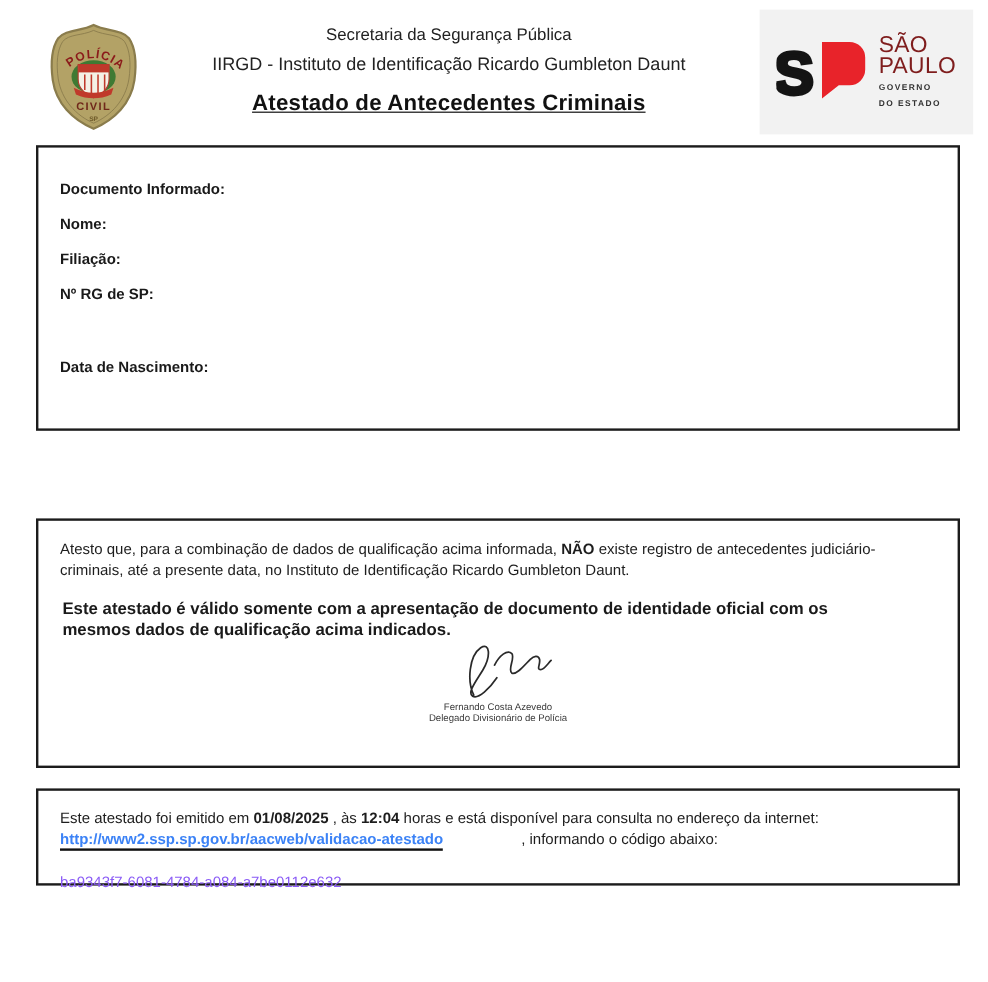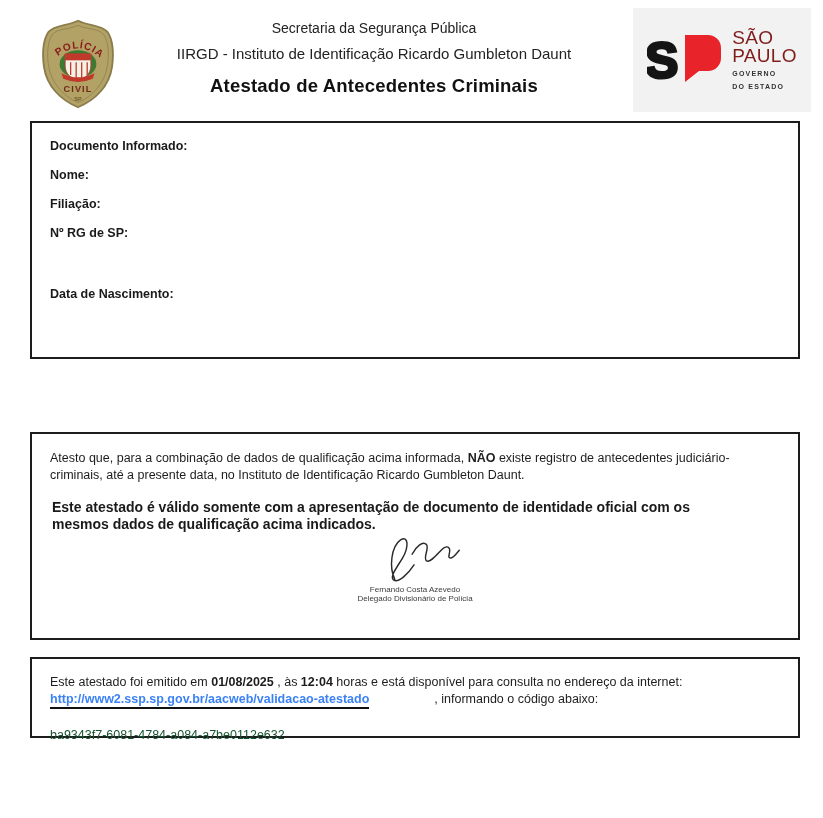--- a/index.html
+++ b/index.html
@@ -7,31 +7,31 @@
   .page {
     position:relative; width:823px; height:818px; background:#ffffff;
     font-family:"Liberation Sans", sans-serif; color:#1a1a1a; overflow:hidden;
   }
 
   
   .badge-wrap { position:absolute; left:36px; top:18px; width:84px; height:92px; }
   .header-center { position:absolute; left:128px; top:20px; width:492px; text-align:center; }
   .org-line1 { font-size:14px; color:#222; }
   .org-line2 { font-size:15px; color:#222; margin-top:9px; }
-  .doc-title { font-size:18.5px; font-weight:bold; color:#111; margin-top:13px; letter-spacing:.2px; }
+  .doc-title { font-size:18.5px; font-weight:bold; color:#111; margin-top:13px; letter-spacing:.2px;text-decoration:underline; }
 
   .gov-logo { position:absolute; left:633px; top:8px; width:178px; height:104px;
     background:#f2f2f2; display:flex; align-items:center; justify-content:center; gap:7px; }
   .gov-text { display:flex; flex-direction:column; }
   .gov-name { font-size:19px; font-weight:normal; color:#7f1d1d; line-height:18px; letter-spacing:.3px; }
   .gov-sub { font-size:7px; font-weight:bold; color:#333; letter-spacing:1.2px; line-height:9px; margin-top:4px; }
 
   
   .box { position:absolute; left:30px; width:770px; border:2px solid #1c1c1c; background:#fff; }
-  .box-id  { top:121px; height:238px; padding:15px 18px; }
+  .box-id  { top:121px; height:238px; padding:27px 18px; }
   .box-att { top:432px; height:208px; padding:16px 18px; }
   .box-val { top:657px; height:81px;  padding:15px 18px; }
 
   .field-row { font-size:12.5px; font-weight:bold; line-height:16px; margin-bottom:13px; }
   .field-row.big-gap { margin-top:45px; }
   .field-value { font-weight:normal; margin-left:6px; }
 
   .body-text { font-size:12.5px; line-height:17px; max-width:694px; color:#1d1d1d; }
   .b { font-weight:bold; }
   .important-label { font-size:12.5px; font-weight:bold; margin-top:17px; }
@@ -39,21 +39,21 @@
 
   .signature-block { width:100%; text-align:center; margin-top:2px; }
   .signature-svg { display:block; margin:0 auto; }
   .sig-name { font-size:8px; line-height:9px; color:#3a3a3a; }
   .sig-role { font-size:8px; line-height:9px; color:#3a3a3a; }
 
   .val-line1 { font-size:12.5px; line-height:17px; color:#1d1d1d; }
   .val-line2 { margin-top:1px; font-size:12.5px; display:flex; align-items:baseline; }
   .val-url { font-weight:bold; color:#3b82f6; border-bottom:2px solid #111; padding-bottom:1px; cursor:pointer; }
   .val-suffix { margin-left:65px; color:#1d1d1d; }
-  .val-code { margin-top:19px; font-size:12.5px; color:#14532d; }
+  .val-code { margin-top:19px; font-size:12.5px; color:#8b5cf6; }
 </style>
 </head>
 <body>
 
 <div class="page">
 
   <div class="badge-wrap">
     <svg viewBox="0 0 90 100" width="84" height="92" aria-hidden="true">
       <path d="M45,3 C57,9 70,7 77,15 C83,24 84,38 82,53 C79,74 64,89 45,97 C26,89 11,74 8,53 C6,38 7,24 13,15 C20,7 33,9 45,3 Z" fill="#b3a266" stroke="#8a7c4c" stroke-width="2"></path>
       <path d="M45,8 C56,13 67,11 73,18 C78,26 79,38 77,52 C74,71 61,85 45,92 C29,85 16,71 13,52 C11,38 12,26 17,18 C23,11 34,13 45,8 Z" fill="none" stroke="#8a7c4c" stroke-width="0.8"></path>

